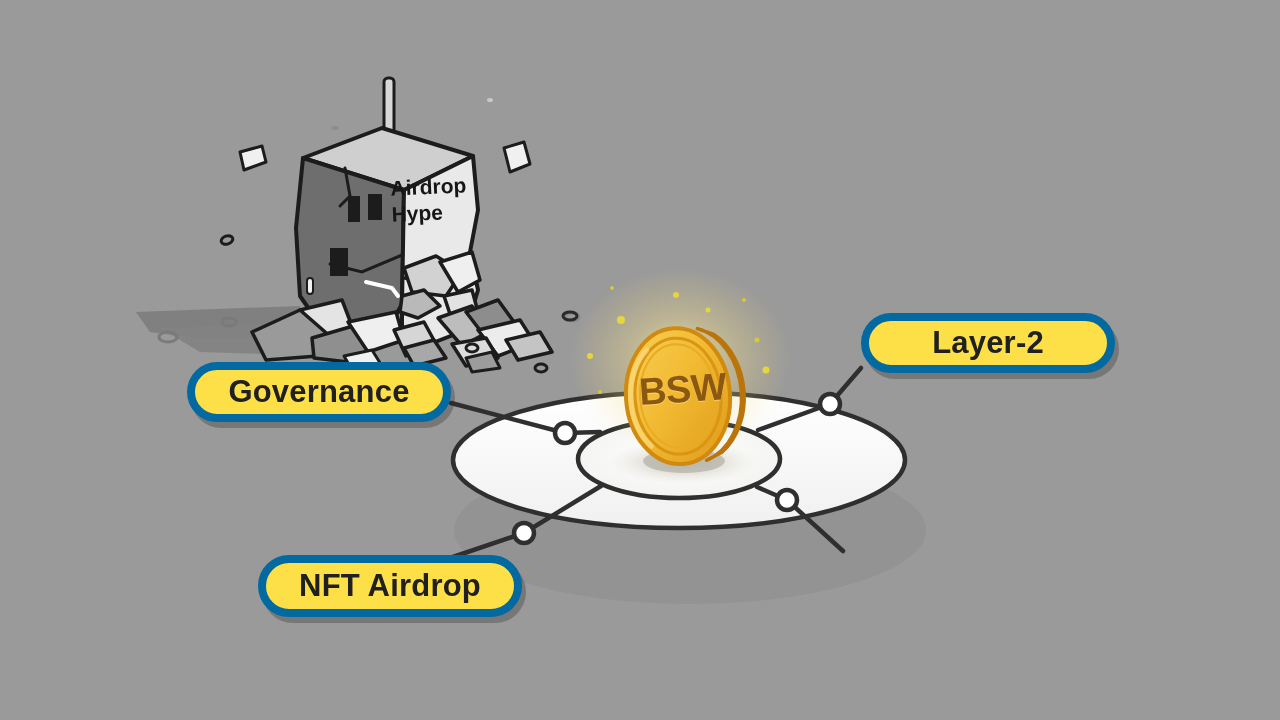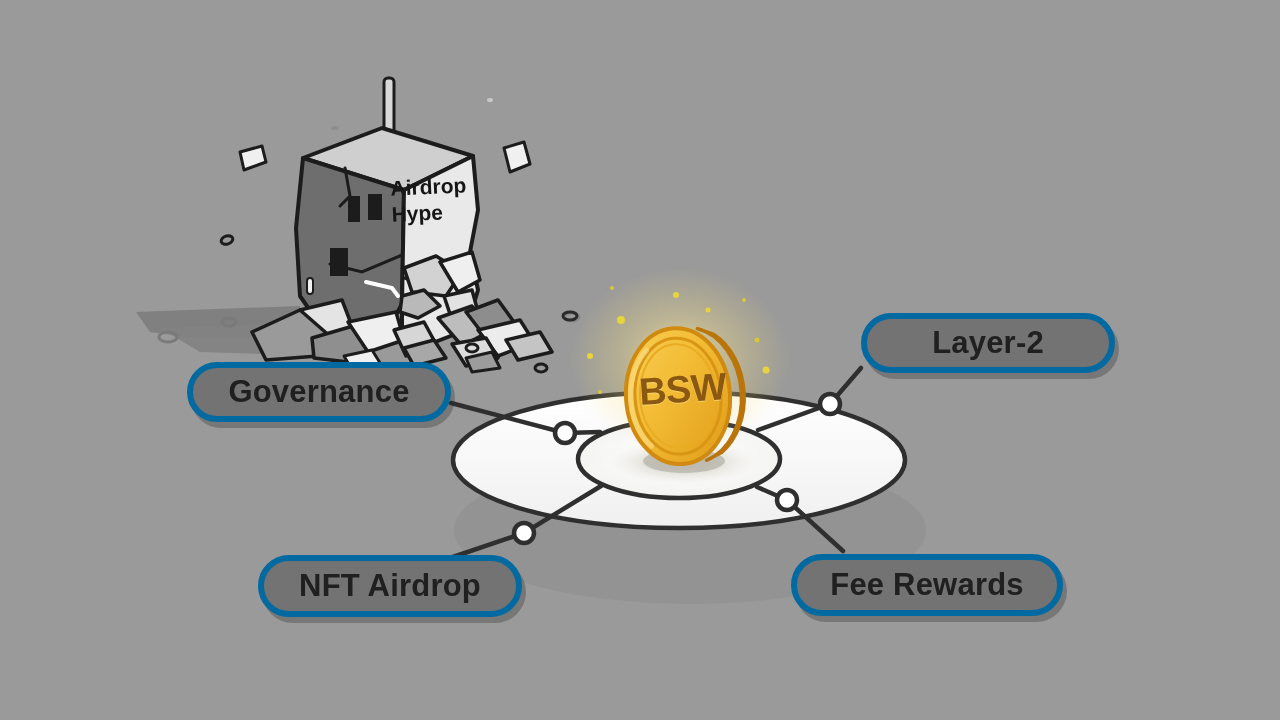--- a/index.html
+++ b/index.html
@@ -23,22 +23,22 @@
     position: absolute;
     inset: 0;
     width: 1280px;
     height: 720px;
   }
   .pill {
     position: absolute;
     display: flex;
     align-items: center;
     justify-content: center;
-    background: #737373;
-    border: 6px solid #0369a1;
+    background: #fde047;
+    border: 8px solid #0369a1;
     border-radius: 999px;
     box-shadow: 4px 6px 0 rgba(40,40,40,0.30);
     box-sizing: border-box;
   }
   .pill-label {
     font-family: "Liberation Sans", sans-serif;
     font-weight: bold;
     font-size: 31px;
     color: #202020;
     letter-spacing: 0.2px;
@@ -246,17 +246,14 @@
   </div>
 
   <div class="pill" id="pill-layer2">
     <span class="pill-label">Layer-2</span>
   </div>
 
   <div class="pill" id="pill-nft">
     <span class="pill-label">NFT Airdrop</span>
   </div>
 
-  <div class="pill" id="pill-fee">
-    <span class="pill-label">Fee Rewards</span>
-  </div>
 
 </div>
 
 </body></html>

